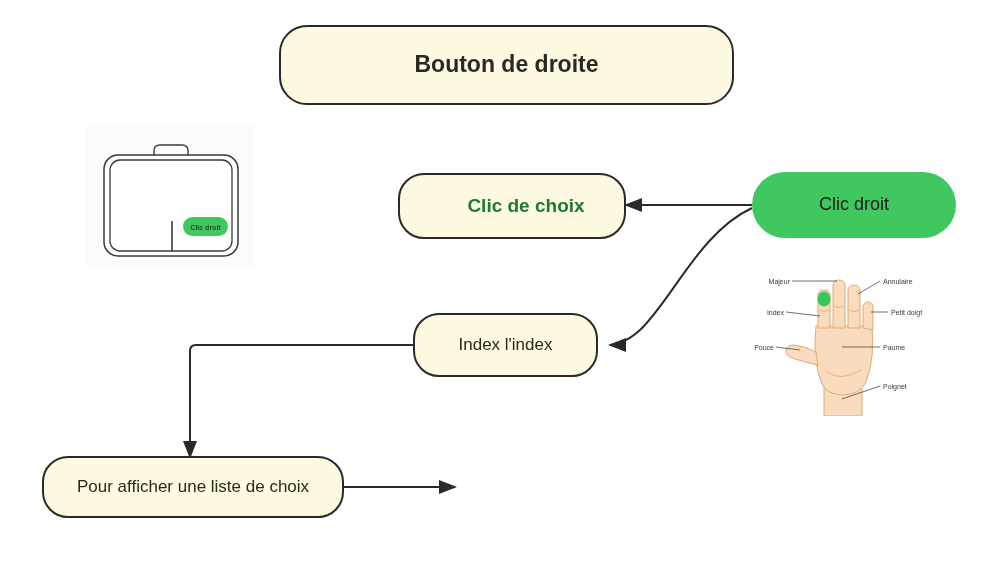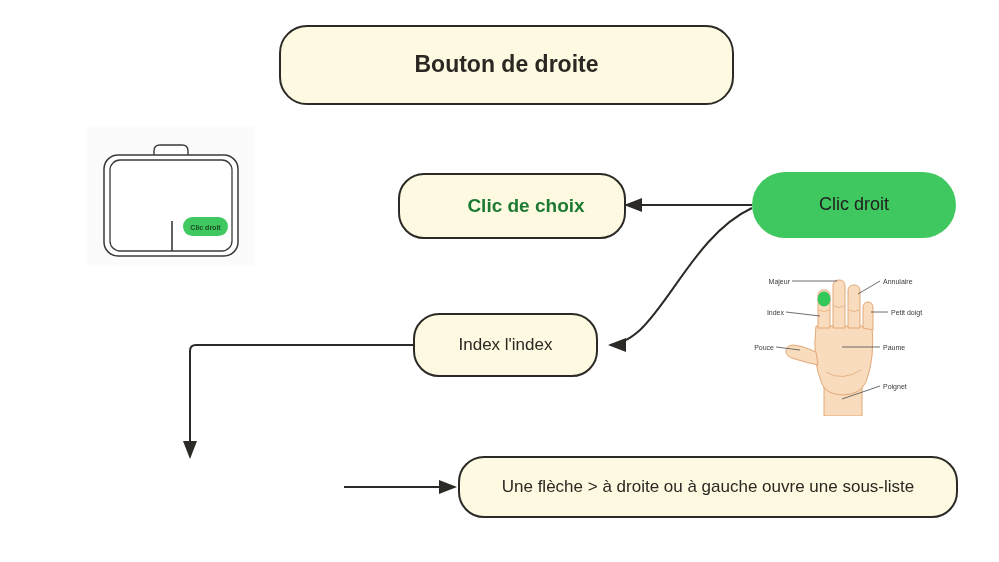--- a/index.html
+++ b/index.html
@@ -129,24 +129,24 @@
   </div>
 
   <div class="node node-solidgreen" style="left:752px; top:172px; width:204px; height:66px;">
     <span>Clic droit</span>
   </div>
 
   <div class="node node-plain" style="left:413px; top:313px; width:185px; height:64px;">
     <span>Index l'index</span>
   </div>
 
-
-  <div class="node node-plain" style="left:458px; top:456px; width:500px; height:62px;">
-    <span>Une flèche &gt; à droite ou à gauche ouvre une sous-liste</span>
-  </div>
+  <div class="node node-plain" style="left:42px; top:456px; width:302px; height:62px;">
+    <span>Pour afficher une liste de choix</span>
+  </div>
+
 
   <div id="trackpad">
     <svg viewBox="0 0 168 140" width="168" height="140" xmlns="http://www.w3.org/2000/svg">
 
       <path d="M 68,25 Q 68,19 74,19 L 96,19 Q 102,19 102,25 L 102,31 L 68,31 Z" fill="#ffffff" stroke="#3a3a3a" stroke-width="1.4"></path>
 
       <rect x="18" y="29" width="134" height="101" rx="14" ry="14" fill="#ffffff" stroke="#3a3a3a" stroke-width="1.5"></rect>
 
       <rect x="24" y="34" width="122" height="91" rx="10" ry="10" fill="#ffffff" stroke="#3a3a3a" stroke-width="1.3"></rect>
 

